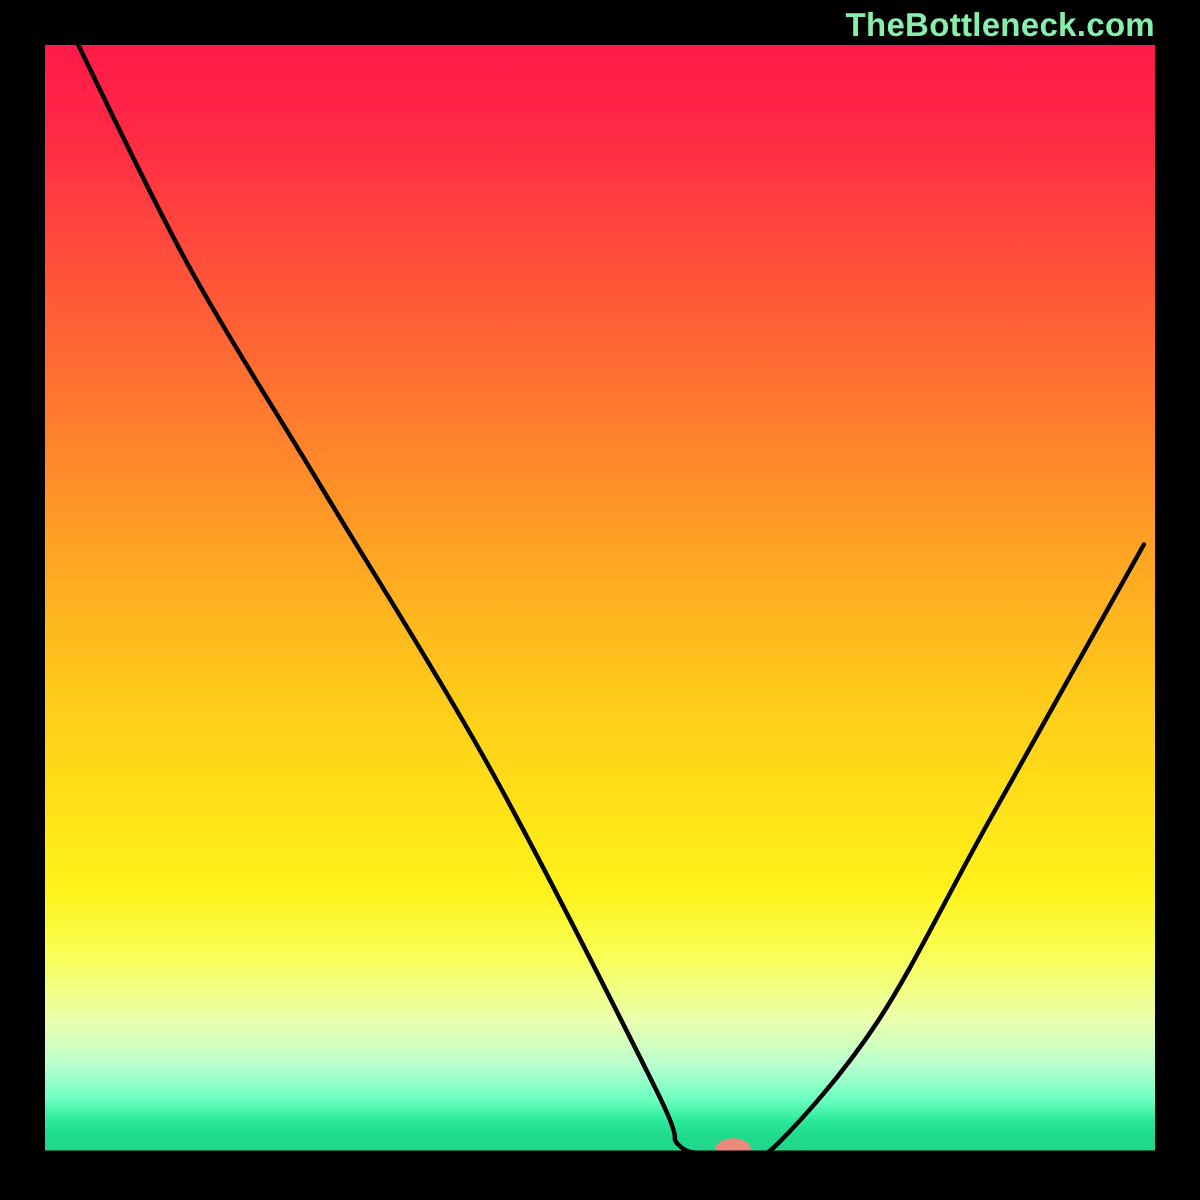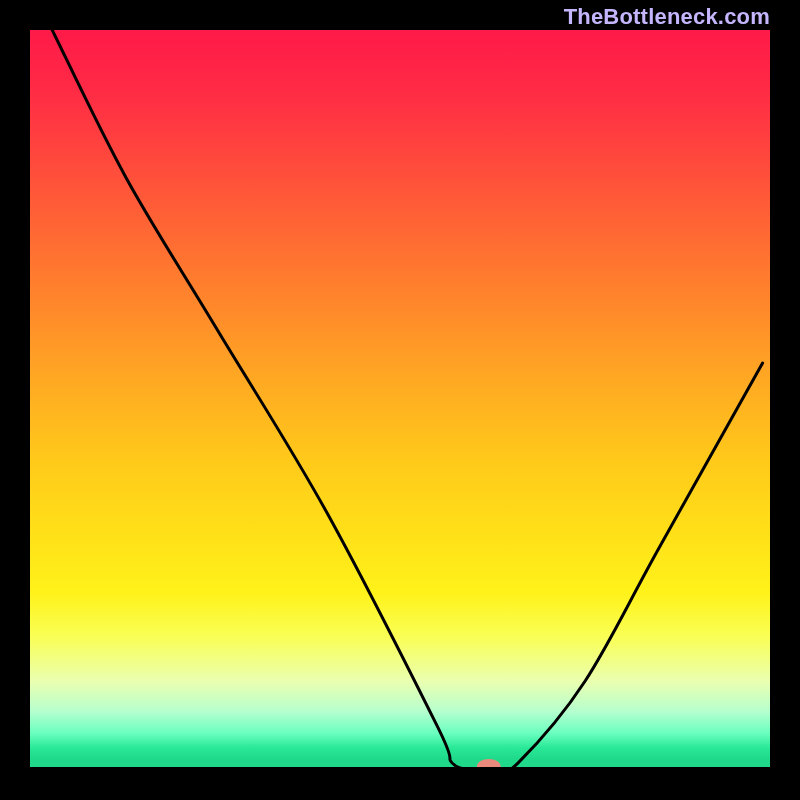--- a/index.html
+++ b/index.html
@@ -48,21 +48,21 @@
     );
   }
   .axis-line {
     position: absolute;
     background: #000;
   }
   .attrib {
     position: absolute;
     top: 4px;
     right: 30px;
-    color: #c4b5fd;
+    color: #86efac;
     font-size: 22px;
     font-weight: 600;
     letter-spacing: 0.2px;
   }
   svg.curve {
     position: absolute;
     inset: 0;
   }
   .marker {
     fill: #e98a7c;

